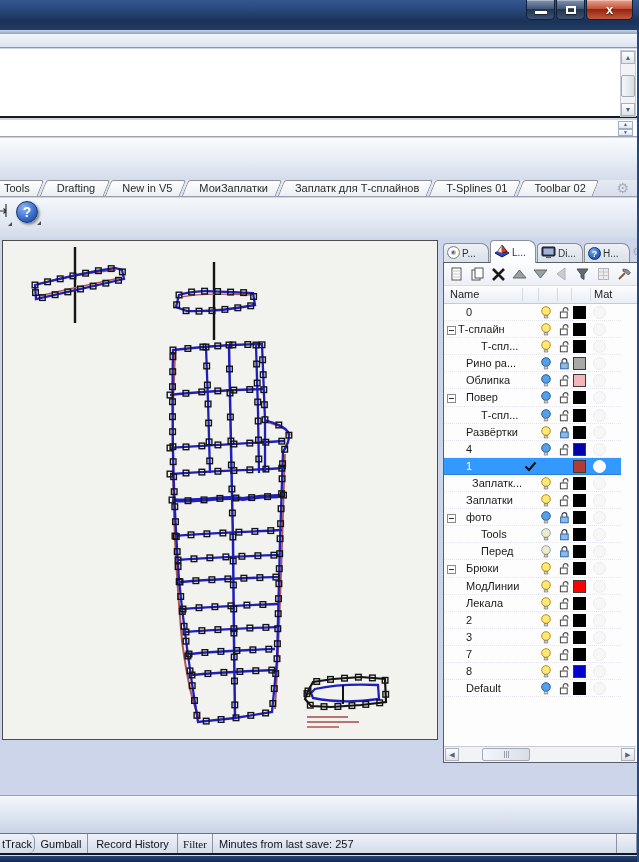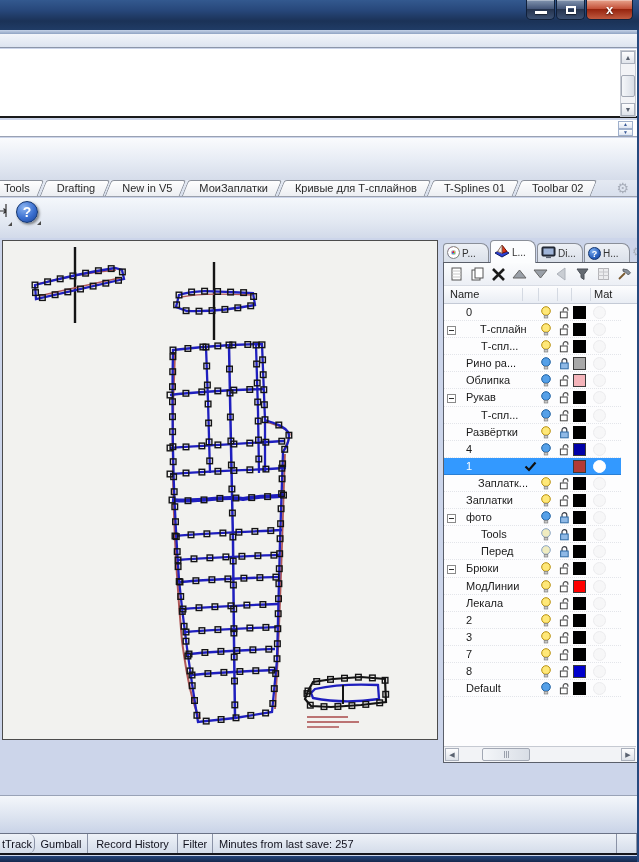--- a/index.html
+++ b/index.html
@@ -144,21 +144,21 @@
         <div class="ttab">
           <span>Drafting</span>
         </div>
         <div class="ttab">
           <span>New in V5</span>
         </div>
         <div class="ttab">
           <span>МоиЗаплатки</span>
         </div>
         <div class="ttab">
-          <span>Кривые для Т-сплайнов</span>
+          <span>Заплатк для Т-сплайнов</span>
         </div>
         <div class="ttab">
           <span>T-Splines 01</span>
         </div>
         <div class="ttab">
           <span>Toolbar 02</span>
         </div>
       </div>
     <div class="tab-gear">⚙</div>
   </div>
@@ -538,21 +538,21 @@
                 <rect x="1.4" y="6" width="6.8" height="5.8" fill="#fdfdfd" stroke="#444"></rect>
               </svg></span>
             <span class="sw" style="background:#000000;border:1px solid #000"></span>
             <span class="matc"></span>
           </div>
           <div class="lrow">
             <span class="exp"><svg width="9" height="9" viewBox="0 0 9 9">
                 <rect x="0.5" y="0.5" width="8" height="8" fill="#fff" stroke="#8a8a8a"></rect>
                 <line x1="2" y1="4.5" x2="7" y2="4.5" stroke="#303030"></line>
               </svg></span>
-            <span class="nm" style="left:36px">Т-сплайн</span>
+            <span class="nm" style="left:14px">Т-сплайн</span>
             <span class="bulb"><svg width="12" height="14" viewBox="0 0 12 14">
                 <circle cx="6" cy="5" r="4.3" fill="#ffe878" stroke="#b89010" stroke-width="1"></circle>
                 <rect x="4.2" y="9.4" width="3.6" height="2.6" fill="#c8c8c8" stroke="#808080" stroke-width="0.7"></rect>
               </svg></span>
             <span class="lock"><svg width="11" height="14" viewBox="0 0 11 14">
                 <path d="M4.2,5.6 V4 A2.3,2.3 0 0 1 8.9,4 V4.8" fill="none" stroke="#555" stroke-width="1.2"></path>
                 <rect x="1.4" y="6" width="6.8" height="5.8" fill="#fdfdfd" stroke="#444"></rect>
               </svg></span>
             <span class="sw" style="background:#000000;border:1px solid #000"></span>
             <span class="matc"></span>
@@ -594,21 +594,21 @@
                 <rect x="1.4" y="6" width="6.8" height="5.8" fill="#fdfdfd" stroke="#444"></rect>
               </svg></span>
             <span class="sw" style="background:#f4b4ba;border:1px solid #3a3a3a"></span>
             <span class="matc"></span>
           </div>
           <div class="lrow">
             <span class="exp"><svg width="9" height="9" viewBox="0 0 9 9">
                 <rect x="0.5" y="0.5" width="8" height="8" fill="#fff" stroke="#8a8a8a"></rect>
                 <line x1="2" y1="4.5" x2="7" y2="4.5" stroke="#303030"></line>
               </svg></span>
-            <span class="nm" style="left:22px">Рукав</span>
+            <span class="nm" style="left:22px">Повер</span>
             <span class="bulb"><svg width="12" height="14" viewBox="0 0 12 14">
                 <circle cx="6" cy="5" r="4.3" fill="#55a0e8" stroke="#1d5fa0" stroke-width="1"></circle>
                 <rect x="4.2" y="9.4" width="3.6" height="2.6" fill="#c8c8c8" stroke="#808080" stroke-width="0.7"></rect>
               </svg></span>
             <span class="lock"><svg width="11" height="14" viewBox="0 0 11 14">
                 <path d="M4.2,5.6 V4 A2.3,2.3 0 0 1 8.9,4 V4.8" fill="none" stroke="#555" stroke-width="1.2"></path>
                 <rect x="1.4" y="6" width="6.8" height="5.8" fill="#fdfdfd" stroke="#444"></rect>
               </svg></span>
             <span class="sw" style="background:#000000;border:1px solid #000"></span>
             <span class="matc"></span>
@@ -654,21 +654,21 @@
           </div>
           <div class="lrow selected">
             <span class="nm" style="left:22px">1</span>
             <span class="chk"><svg width="13" height="11" viewBox="0 0 13 11">
                 <path d="M1.5,5.5 L5,9 11.5,1.5" fill="none" stroke="#101010" stroke-width="2.2"></path>
               </svg></span>
             <span class="sw" style="background:#b23a34;border:1px solid #3a3a3a"></span>
             <span class="matc"></span>
           </div>
           <div class="lrow">
-            <span class="nm" style="left:34px">Заплатк...</span>
+            <span class="nm" style="left:28px">Заплатк...</span>
             <span class="bulb"><svg width="12" height="14" viewBox="0 0 12 14">
                 <circle cx="6" cy="5" r="4.3" fill="#ffe878" stroke="#b89010" stroke-width="1"></circle>
                 <rect x="4.2" y="9.4" width="3.6" height="2.6" fill="#c8c8c8" stroke="#808080" stroke-width="0.7"></rect>
               </svg></span>
             <span class="lock"><svg width="11" height="14" viewBox="0 0 11 14">
                 <path d="M4.2,5.6 V4 A2.3,2.3 0 0 1 8.9,4 V4.8" fill="none" stroke="#555" stroke-width="1.2"></path>
                 <rect x="1.4" y="6" width="6.8" height="5.8" fill="#fdfdfd" stroke="#444"></rect>
               </svg></span>
             <span class="sw" style="background:#000000;border:1px solid #000"></span>
             <span class="matc"></span>
@@ -861,19 +861,19 @@
         <div class="sb-btn" style="left:auto;right:1px;top:1px;height:13px;">▶</div>
       </div>
     </div>
   </div>
 
   <div class="statstrip"></div>
   <div class="statusbar" id="statusbar">
       <div class="pane" style="width: 35px; border-radius: 6px;">tTrack</div>
       <div class="pane" style="width: 53px;">Gumball</div>
       <div class="pane" style="width: 90px;">Record History</div>
-      <div class="pane" style="width: 35px;">Filter</div>
+      <div class="pane" style="width: 35px; font-family: Liberation Serif, serif;">Filter</div>
       <div class="pane" style="width: 404px; justify-content: flex-start; padding-left: 6px;">Minutes from last save: 257</div>
       <div class="pane" style="flex: 1 1 0%;"></div>
     </div>
   <div class="bottomedge"></div>
   <div class="rightedge"></div>
 </div>
 
 </body></html>

